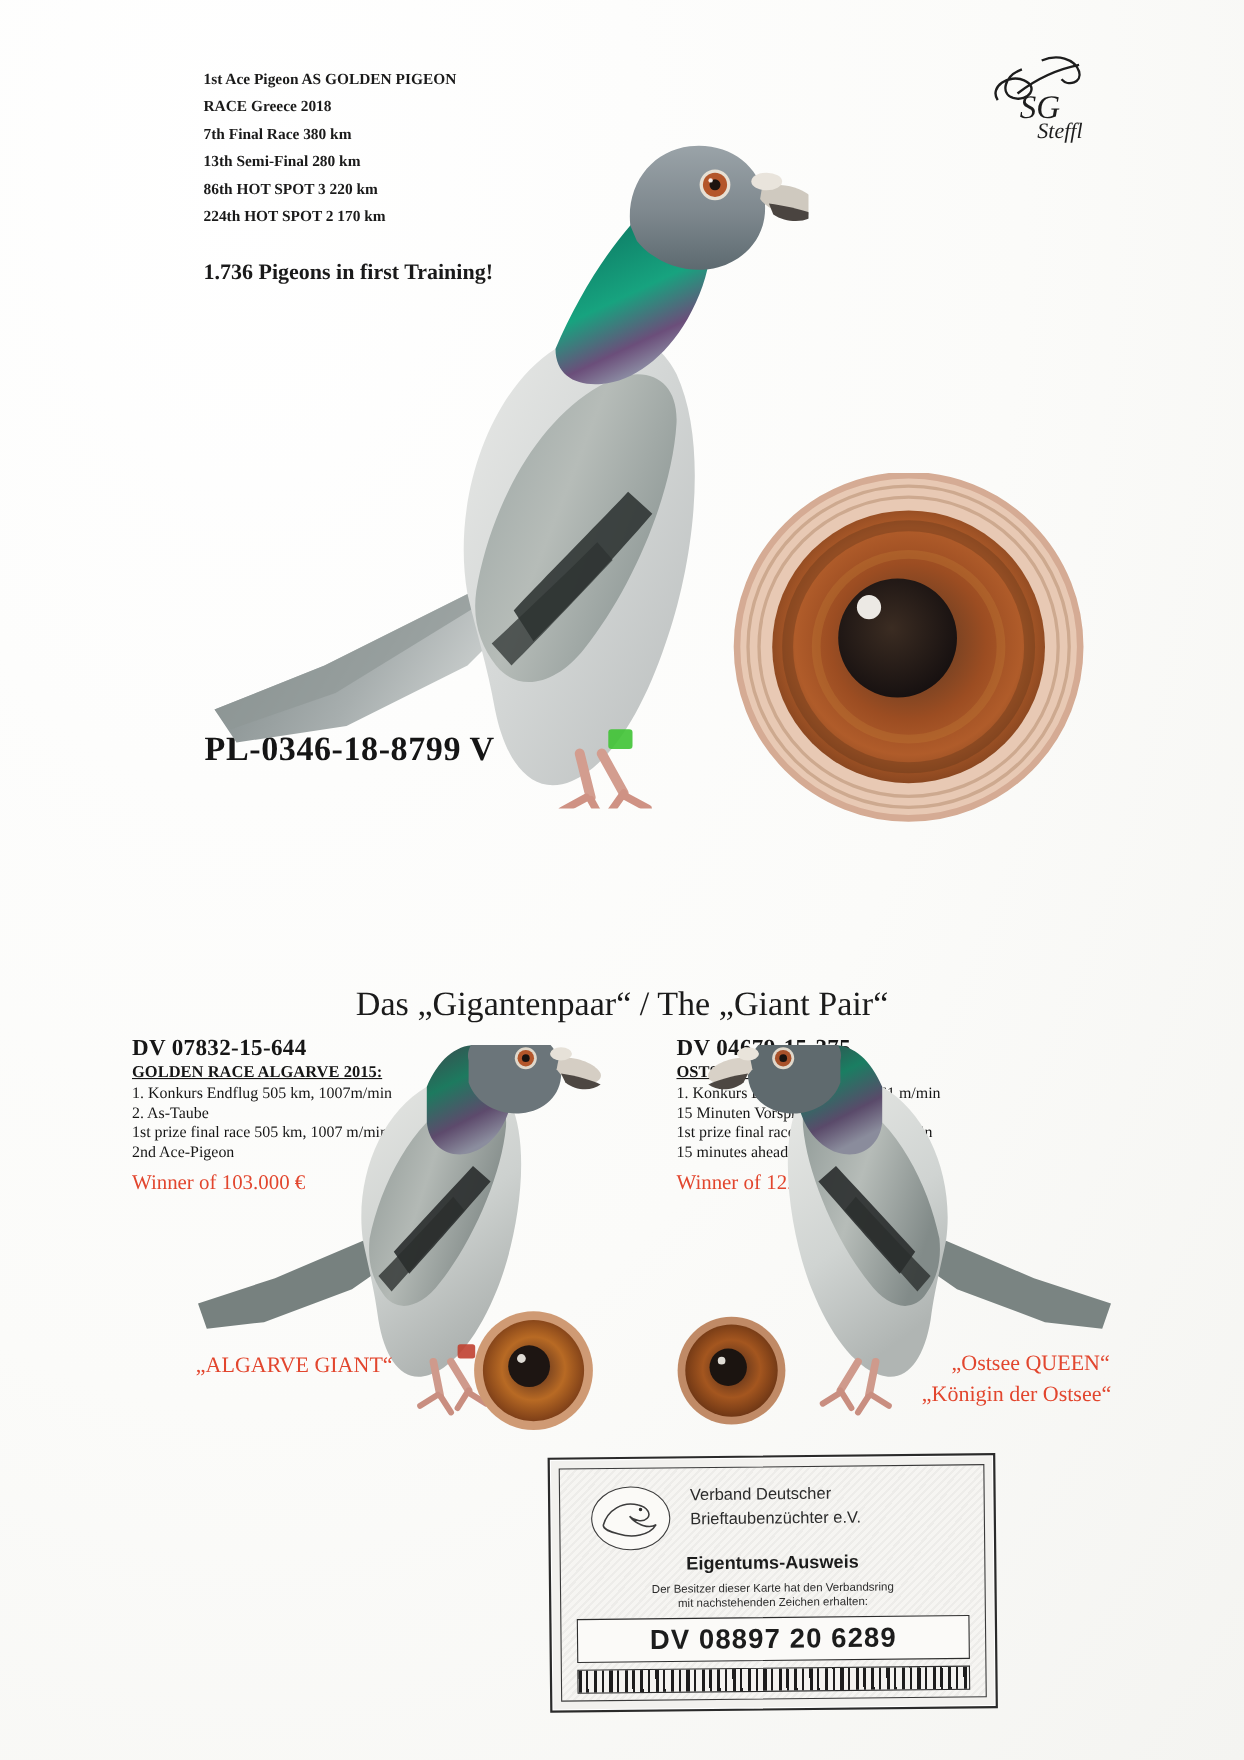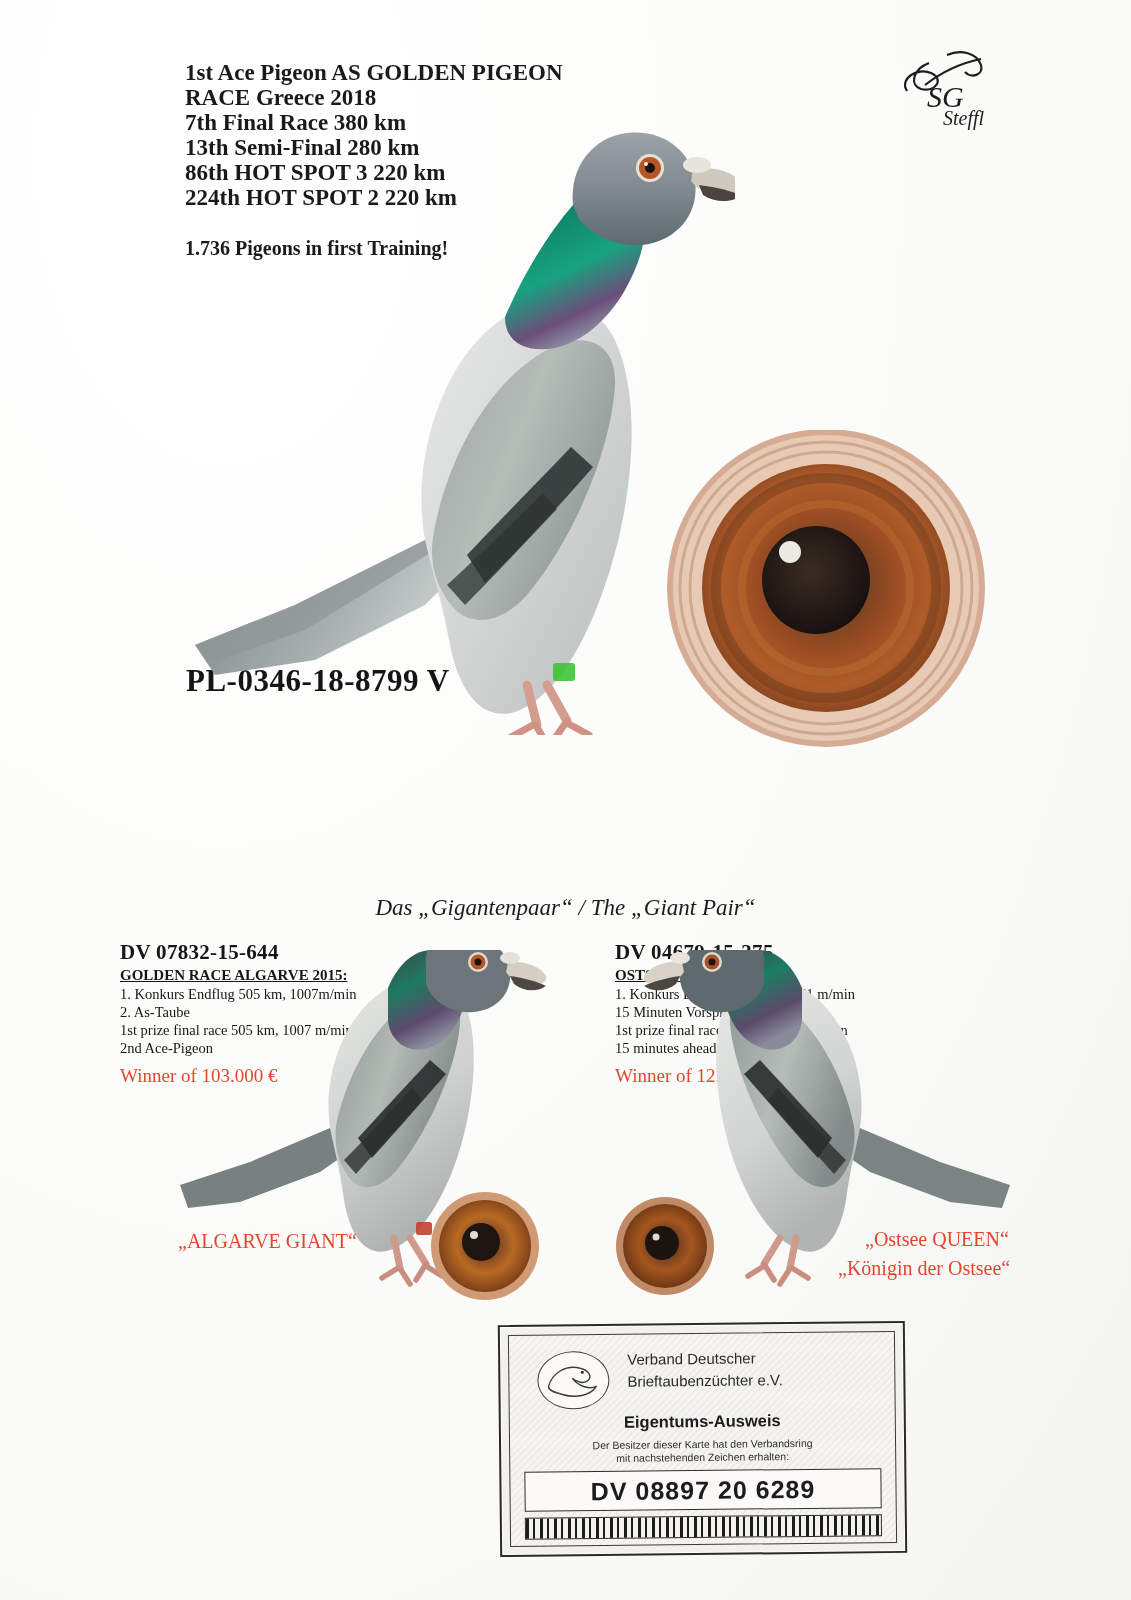--- a/index.html
+++ b/index.html
@@ -35,21 +35,21 @@
     width: 420px;
     color: #1a1a1a;
   }
   #top-title {
     font-size: 27px;
     font-weight: bold;
     letter-spacing: 0.2px;
     margin-bottom: 2px;
   }
   .top-line {
-    font-size: 23px;
+    font-size: 14px;
     line-height: 25px;
     font-weight: bold;
     white-space: nowrap;
   }
   #top-training {
     margin-top: 27px;
     font-size: 20px;
     font-weight: bold;
   }
   #ring-number {
@@ -75,23 +75,22 @@
 
   
   .pigeon { position: absolute; }
 
   
   #pair-title {
     left: 0;
     top: 895px;
     width: 1131px;
     text-align: center;
-    font-size: 23px;
+    font-size: 31px;
     color: #1b1b1b;
-    font-style: italic;
   }
   .pair-head {
     position: absolute;
     text-align: left;
     color: #161616;
   }
   .pair-ring {
     font-size: 21px;
     font-weight: bold;
     letter-spacing: 0.3px;
@@ -214,21 +213,21 @@
       <text x="48" y="80" class="mono" font-size="20" fill="#1d1d1d" font-style="italic">Steffl</text>
     </svg>
   </div>
 
   <div class="abs" id="top-text">
     <div class="top-line">1st Ace Pigeon AS GOLDEN PIGEON</div>
     <div class="top-line">RACE Greece 2018</div>
     <div class="top-line">7th Final Race 380 km</div>
     <div class="top-line">13th Semi-Final 280 km</div>
     <div class="top-line">86th HOT SPOT 3 220 km</div>
-    <div class="top-line">224th HOT SPOT 2 220 km</div>
+    <div class="top-line">224th HOT SPOT 2 170 km</div>
     <div id="top-training">1.736 Pigeons in first Training!</div>
   </div>
 
   <div class="abs" id="ring-number">PL-0346-18-8799 V</div>
 
   <svg class="pigeon" style="left:175px; top:85px;" width="560" height="650" viewBox="0 0 560 650">
     <defs>
       <linearGradient id="bodyG" x1="0" y1="0" x2="1" y2="1">
         <stop offset="0%" stop-color="#e8e9e7"></stop>
         <stop offset="45%" stop-color="#d5d8d7"></stop>

